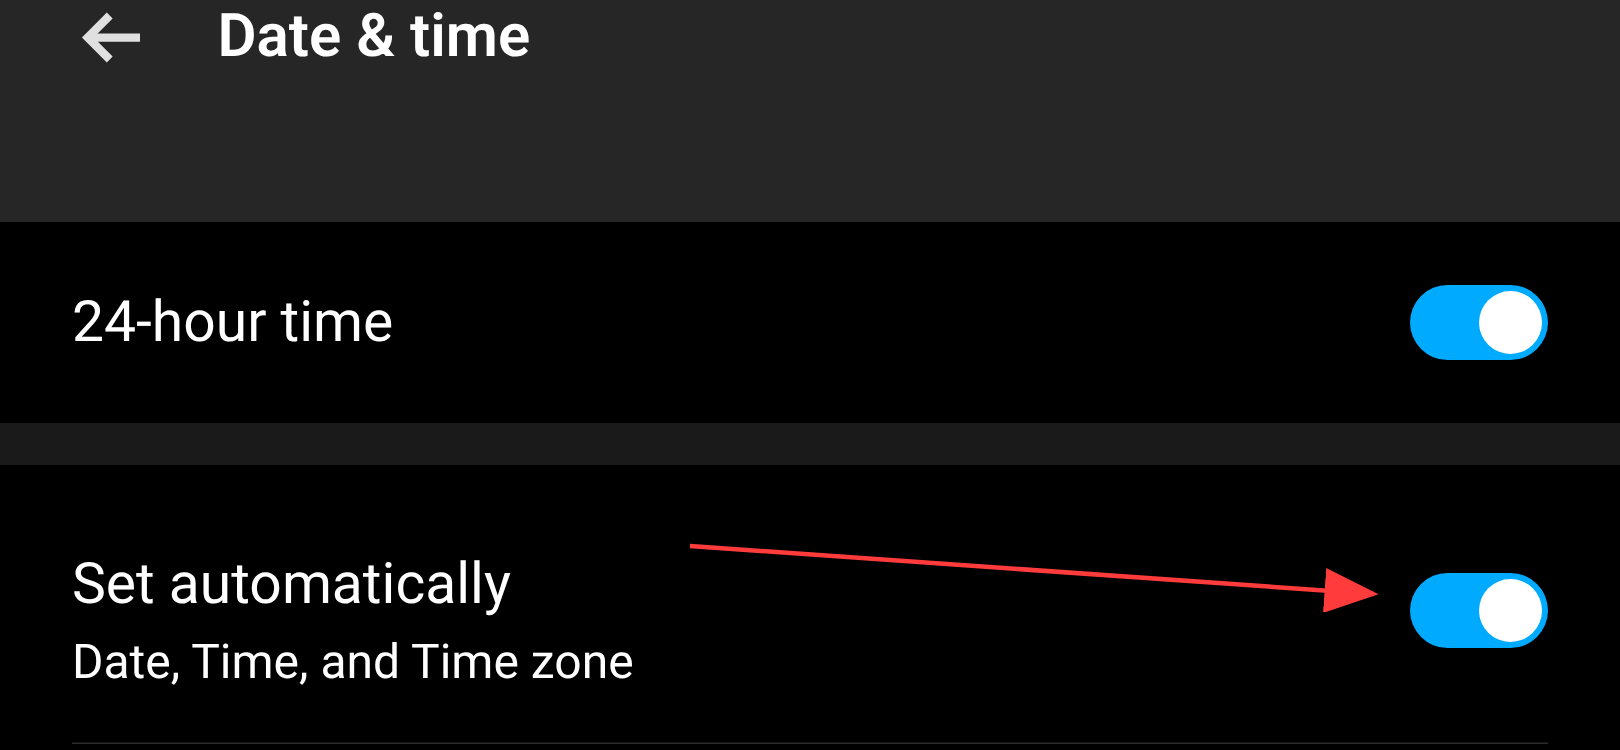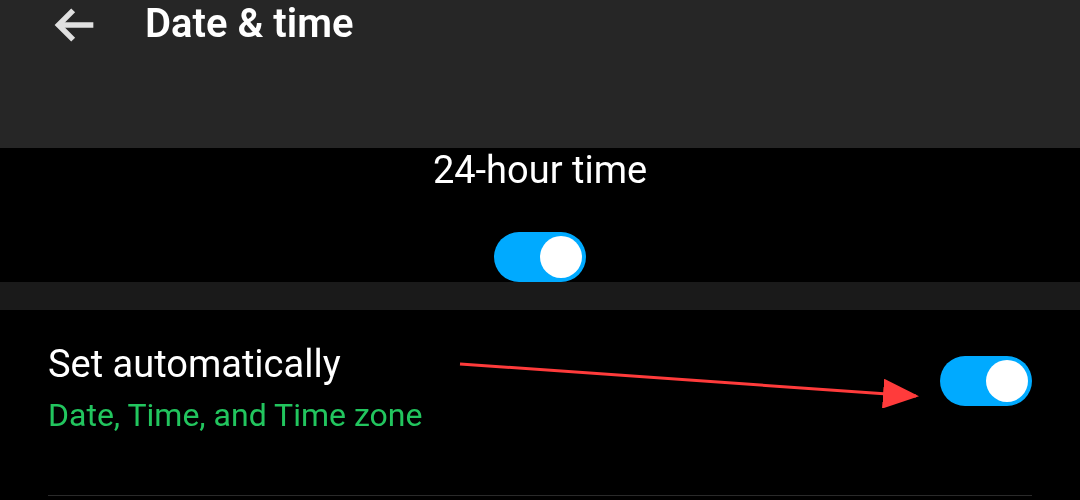--- a/index.html
+++ b/index.html
@@ -46,44 +46,43 @@
     }
     .setting-row {
       background: #000000;
       display: flex;
       align-items: center;
       justify-content: space-between;
       padding: 0 48px;
     }
     .row-1 {
       height: 134px;
-      flex-direction: column;
     }
     .gap {
       background: #1a1a1a;
       height: 28px;
     }
     .row-2 {
       height: 190px;
-      padding-top: 22px;
+      padding-top: 48px;
       align-items: flex-start;
       position: relative;
     }
     .row-2 .text-block {
       padding-top: 10px;
     }
     .setting-title {
       font-size: 38px;
       font-weight: 400;
       color: #ffffff;
     }
     .setting-subtitle {
       font-size: 32px;
       font-weight: 400;
-      color: #22c55e;
+      color: #ffffff;
       margin-top: 10px;
     }
     .toggle {
       width: 92px;
       height: 50px;
       background: #00aaff;
       border-radius: 25px;
       position: relative;
       cursor: pointer;
       flex-shrink: 0;

